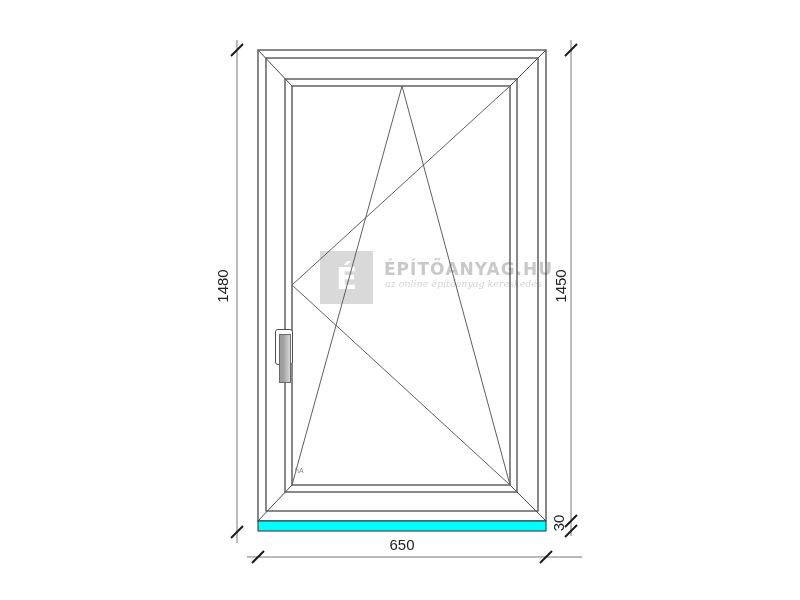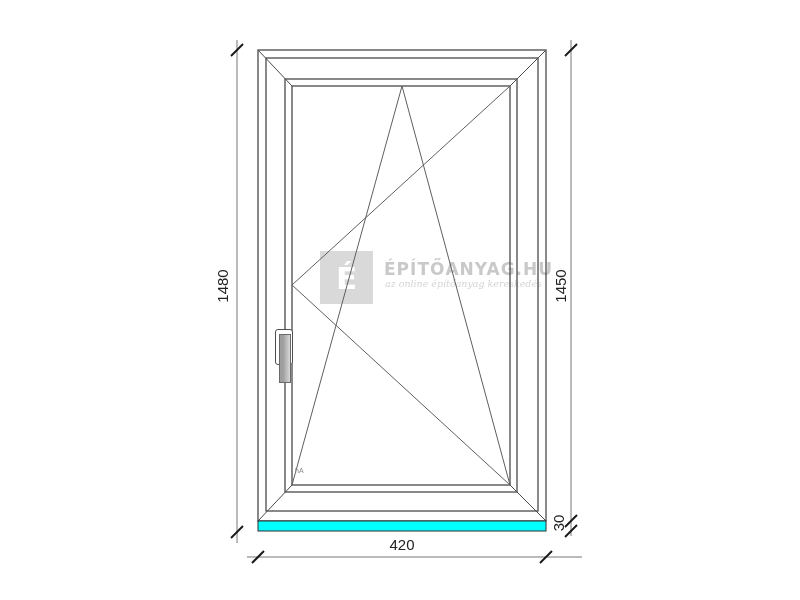--- a/index.html
+++ b/index.html
@@ -116,17 +116,17 @@
   </svg>
 
   <div>
     <div class="handle-base"></div>
     <div class="handle-grip"></div>
   </div>
 
   <div id="dim-left" class="dim rot">1480</div>
   <div id="dim-right" class="dim rot">1450</div>
   <div id="dim-sill" class="dim rot">30</div>
-  <div id="dim-bottom" class="dim">420</div>
+  <div id="dim-bottom" class="dim">650</div>
 
   <div id="sash-label">hA</div>
 
 </div>
 
 </body></html>

